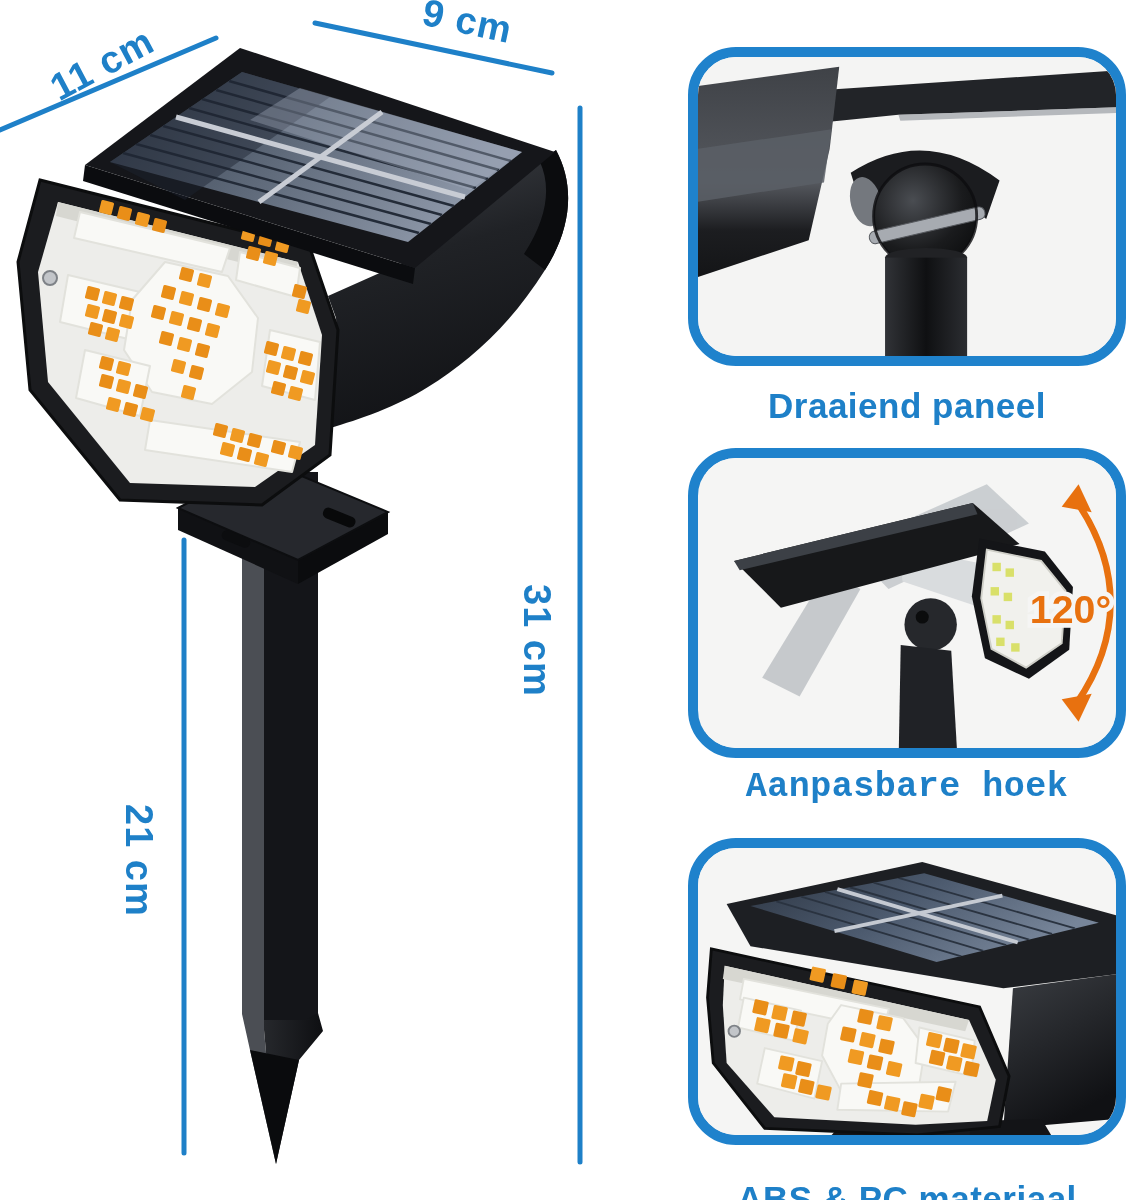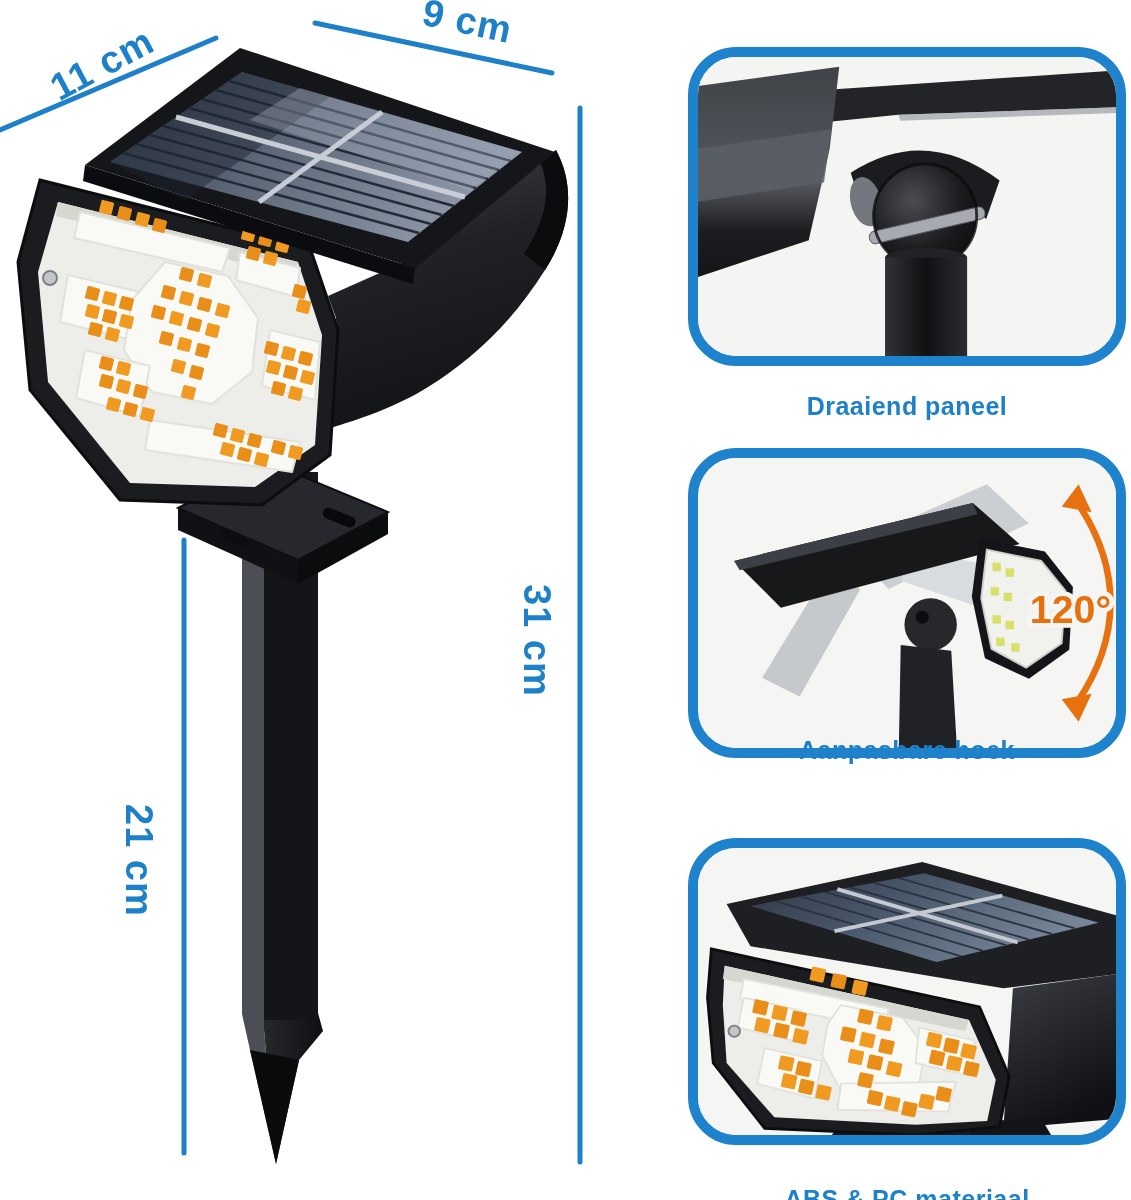--- a/index.html
+++ b/index.html
@@ -16,23 +16,23 @@
   #lbl-h{left:487px;top:614px;width:100px;transform:rotate(90deg);}
   #lbl-s{left:89px;top:834px;width:100px;transform:rotate(90deg);}
   .feature-card{position:absolute;left:688px;width:438px;box-sizing:border-box;
                 border:10px solid #1f82cc;border-radius:48px;overflow:hidden;
                 background:#f5f5f4;}
   #card-1{top:47px;height:319px;}
   #card-2{top:448px;height:310px;padding-left:8px;}
   #card-3{top:838px;height:307px;}
   .feature-card svg{width:100%;height:100%;}
   .feature-caption{position:absolute;left:688px;width:438px;text-align:center;
-                   color:#1e80c8;font-weight:bold;font-size:25px;line-height:36px;
+                   color:#1e80c8;font-weight:bold;font-size:35px;line-height:36px;
                    letter-spacing:.5px;white-space:nowrap;}
-  #cap-1{top:388px;} #cap-2{top:732px;} #cap-3{top:1163px;margin-top:18px;}
+  #cap-1{top:388px;} #cap-2{top:769px;font-family:Liberation Mono, monospace;} #cap-3{top:1163px;margin-top:18px;}
   .angle-text{font-family:"Liberation Sans",sans-serif;font-weight:bold;font-size:42px;
               fill:#e8710f;stroke:#f5f5f4;stroke-width:10px;paint-order:stroke;}
 </style>
 </head>
 <body>
 
 <div class="canvas">
 
   <svg class="abs" style="left:0;top:0" width="660" height="1200" viewBox="0 0 660 1200">
     <defs>

